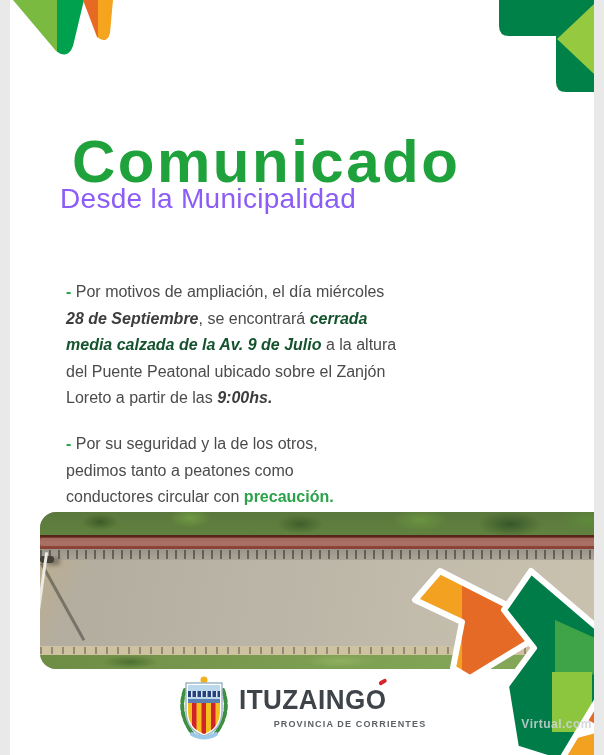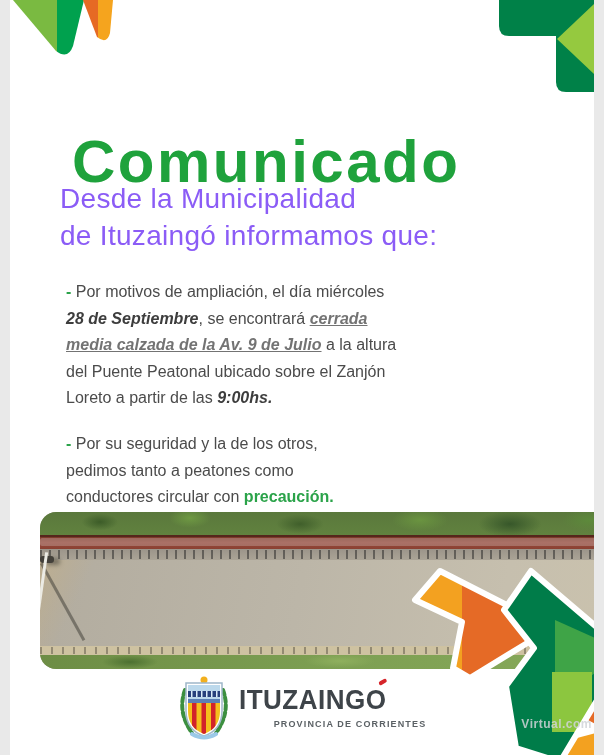--- a/index.html
+++ b/index.html
@@ -26,21 +26,21 @@
     font-size:28px;line-height:37px;font-weight:400;color:#8b5cf6;
     letter-spacing:0.3px;
   }
   .para{
     position:absolute;left:56px;width:540px;
     font-size:16px;line-height:26.5px;color:#4b4b4b;
   }
   .para-1{top:263px;}
   .para-2{top:415px;}
   .green-bold{color:#2ba34a;font-weight:700;}
-  .green-bold-italic{color:#737373;font-weight:700;font-style:italic;text-decoration:underline;}
+  .green-bold-italic{color:#14532d;font-weight:700;font-style:italic;}
   .bold-italic{color:#3d3d3d;font-weight:700;font-style:italic;}
 
   
   .photo{
     position:absolute;left:30px;top:512px;width:574px;height:157px;
     border-radius:16px 0 0 16px;overflow:hidden;background:#b9b3a6;z-index:1;
   }
   .photo>div{position:absolute;left:0;right:0;}
   .ph-veg{top:0;height:24px;
     background:
@@ -125,21 +125,20 @@
   <svg class="deco deco-tr" width="112" height="100" viewBox="0 0 112 100">
     <path d="M17,0 H112 V36 H27 Q17,36 17,26 Z" fill="#008148"></path>
     <path d="M74,0 H112 V92 H84 Q74,92 74,82 Z" fill="#008148"></path>
     <path d="M112,4 L112,74 L75,39 Z" fill="#95c93f"></path>
   </svg>
 
   <h1 class="title">Comunicado</h1>
 
   <div class="intro">
     <span>Desde la Municipalidad</span><br>
-    <span>de Ituzaingó informamos que:</span>
   </div>
 
   <p class="para para-1"><span class="green-bold">- </span><span>Por motivos de ampliación, el día miércoles</span><br><span class="bold-italic">28 de Septiembre</span><span>, se encontrará </span><span class="green-bold-italic">cerrada</span><br><span class="green-bold-italic">media calzada de la Av. 9 de Julio</span><span> a la altura</span><br><span>del Puente Peatonal ubicado sobre el Zanjón</span><br><span>Loreto a partir de las </span><span class="bold-italic">9:00hs.</span></p>
   <p class="para para-2"><span class="green-bold">- </span><span>Por su seguridad y la de los otros,</span><br><span>pedimos tanto a peatones como</span><br><span>conductores circular con </span><span class="green-bold">precaución.</span></p>
 
   <div class="photo">
     <div class="ph-veg"></div>
     <div class="ph-redline"></div>
     <div class="ph-red"></div>
     <div class="ph-red-light"></div>

